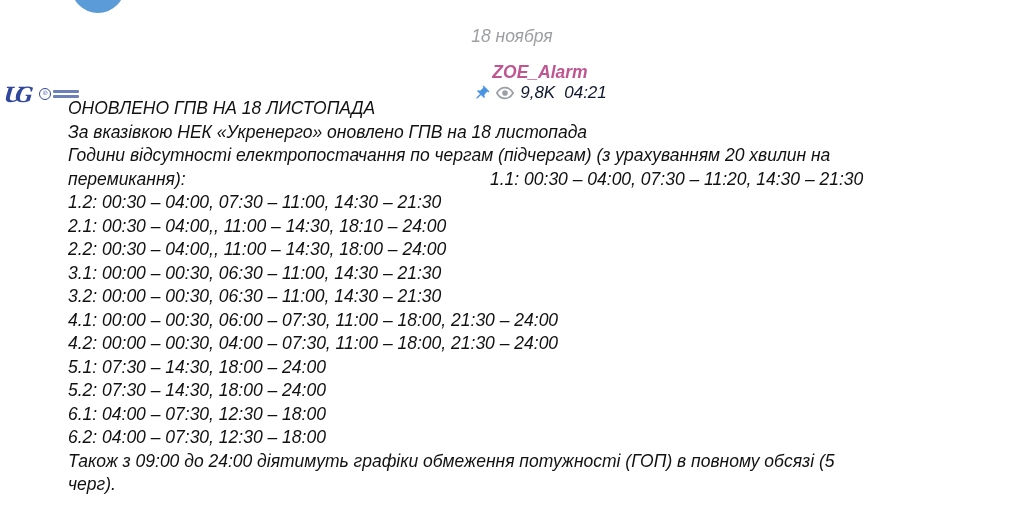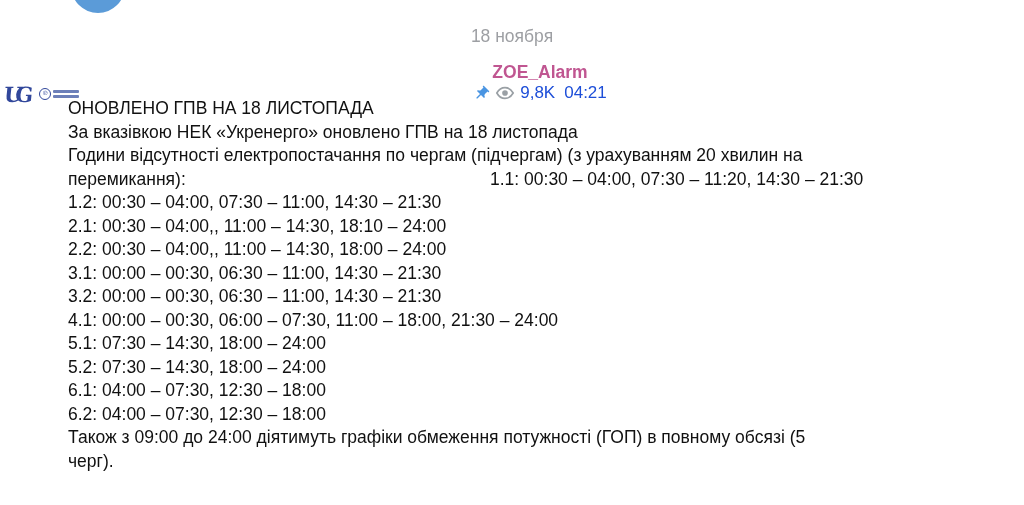--- a/index.html
+++ b/index.html
@@ -1,18 +1,18 @@
 <!DOCTYPE html>
 <html><head>
 <meta charset="utf-8">
 <style>
   html,body{margin:0;padding:0;background:#fff;}
   .screen{
     position:relative;width:1024px;height:505px;background:#ffffff;
-    overflow:hidden;font-family:"Liberation Sans",sans-serif;
+    overflow:hidden;font-family:"Liberation Sans",sans-serif;font-style:italic;
   }
   
   .prev-avatar{
     position:absolute;left:71px;top:-41px;width:54px;height:54px;
     border-radius:50%;background:#5b9bd8;
   }
   
   .date-header{
     position:absolute;top:26px;left:0;width:100%;text-align:center;
     color:#9d9fa3;font-size:17.5px;font-weight:400;
@@ -35,21 +35,21 @@
     font-size:6px;line-height:9px;text-align:center;color:#31479b;margin-right:2px;
   }
   .avatar .emblem-text{display:flex;flex-direction:column;gap:2px;}
   .avatar .emblem-text i{display:block;width:26px;height:3px;background:#6c7fb9;border-radius:1px;}
   
   .content{position:absolute;left:68px;top:0;width:944px;}
   .header-row{
     display:flex;align-items:center;justify-content:space-between;height:23px;flex-direction:column;
   }
   .channel-name{font-size:17.5px;font-weight:bold;color:#c05691;cursor:pointer;}
-  .meta{display:flex;align-items:center;gap:5px;color:#1d4ed8;font-size:17px;}
+  .meta{display:flex;align-items:center;gap:5px;color:#0f172a;font-size:17px;}
   .meta .views{margin-right:4px;}
   .pin-icon svg,.eye-icon svg{display:block;}
   .body-text{margin-top:12px;color:#111111;font-size:17.5px;line-height:23.5px;}
   .line{white-space:pre;position:relative;height:23.5px;}
   .line .split-right{position:absolute;left:422px;top:0;}
 </style>
 </head>
 <body>
 
 <div class="screen">
@@ -96,20 +96,21 @@
           <div class="line">ОНОВЛЕНО ГПВ НА 18 ЛИСТОПАДА</div>
           <div class="line">За вказівкою НЕК «Укренерго» оновлено ГПВ на 18 листопада</div>
           <div class="line">Години відсутності електропостачання по чергам (підчергам) (з урахуванням 20 хвилин на</div>
           <div class="line"><span>перемикання):</span><span class="split-right">1.1: 00:30 – 04:00, 07:30 – 11:20, 14:30 – 21:30</span></div>
           <div class="line">1.2: 00:30 – 04:00, 07:30 – 11:00, 14:30 – 21:30</div>
           <div class="line">2.1: 00:30 – 04:00,, 11:00 – 14:30, 18:10 – 24:00</div>
           <div class="line">2.2: 00:30 – 04:00,, 11:00 – 14:30, 18:00 – 24:00</div>
           <div class="line">3.1: 00:00 – 00:30, 06:30 – 11:00, 14:30 – 21:30</div>
           <div class="line">3.2: 00:00 – 00:30, 06:30 – 11:00, 14:30 – 21:30</div>
           <div class="line">4.1: 00:00 – 00:30, 06:00 – 07:30, 11:00 – 18:00, 21:30 – 24:00</div>
+          <div class="line">4.2: 00:00 – 00:30, 04:00 – 07:30, 11:00 – 18:00, 21:30 – 24:00</div>
           <div class="line">5.1: 07:30 – 14:30, 18:00 – 24:00</div>
           <div class="line">5.2: 07:30 – 14:30, 18:00 – 24:00</div>
           <div class="line">6.1: 04:00 – 07:30, 12:30 – 18:00</div>
           <div class="line">6.2: 04:00 – 07:30, 12:30 – 18:00</div>
           <div class="line">Також з 09:00 до 24:00 діятимуть графіки обмеження потужності (ГОП) в повному обсязі (5</div>
           <div class="line">черг).</div>
         </div>
     </div>
 
   </div>

